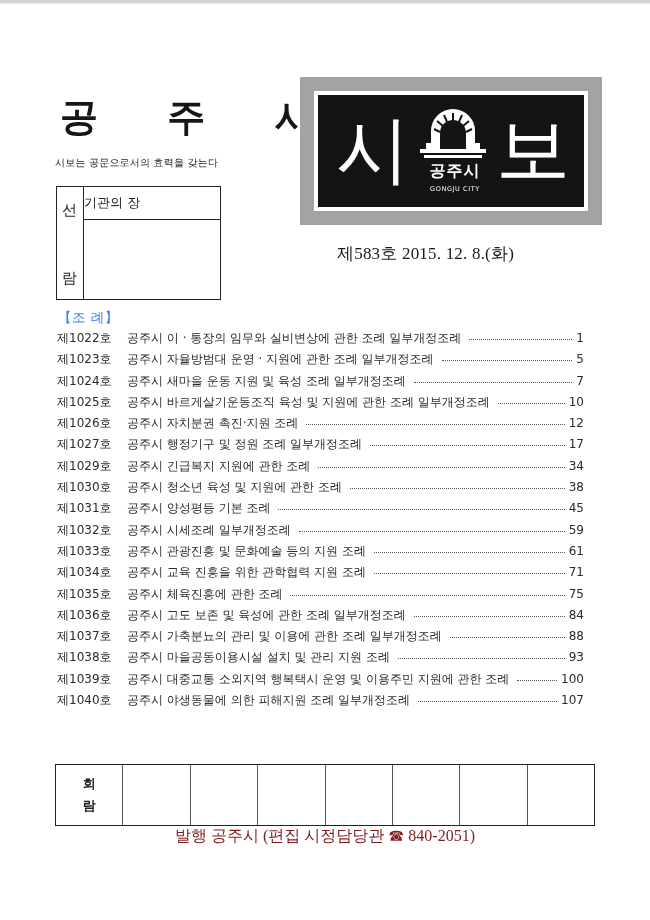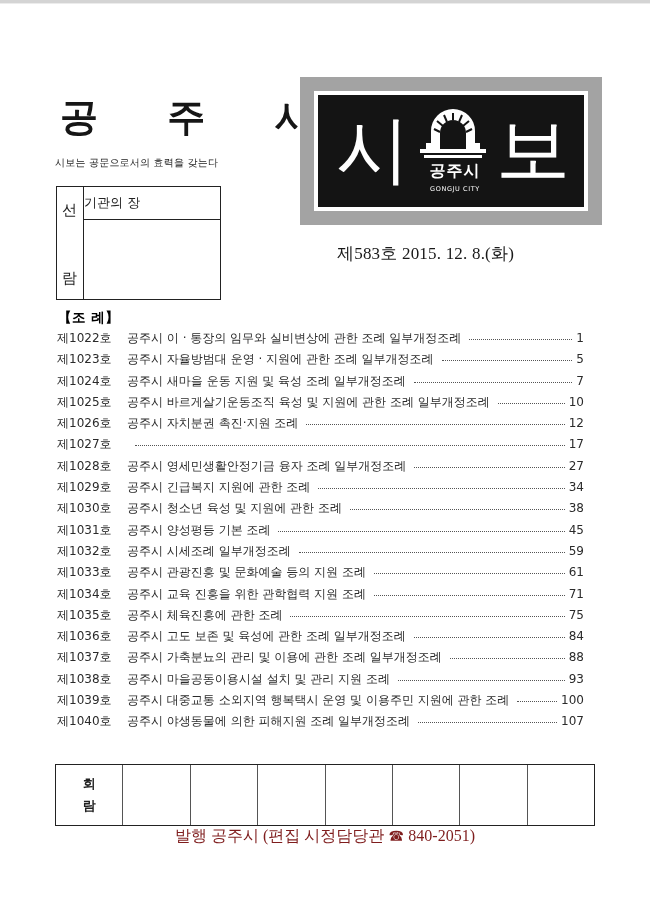--- a/index.html
+++ b/index.html
@@ -21,21 +21,21 @@
     .logo-white { position: absolute; left: 14px; top: 14px; width: 274px; height: 120px; background: #ffffff; }
     .logo-black { position: absolute; left: 4px; top: 4px; width: 266px; height: 112px; background: #141414; }
     .logo-si { position: absolute; left: 18px; top: 6px; font-size: 74px; color: #ffffff; font-weight: normal; line-height: 96px; }
     .logo-bo { position: absolute; right: 14px; top: 6px; font-size: 74px; color: #ffffff; line-height: 96px; }
     .logo-arch { position: absolute; left: 100px; top: 10px; width: 70px; height: 56px; }
     .logo-city { position: absolute; left: 104px; top: 66px; width: 66px; text-align: center; font-size: 16px; font-weight: bold; color: #ffffff; letter-spacing: 1px; }
     .logo-eng { position: absolute; left: 96px; top: 90px; width: 82px; text-align: center; font-size: 6.5px; font-weight: normal; color: #ffffff; letter-spacing: 0.6px; }
 
     .issue-date { position: absolute; left: 337px; top: 242px; font-size: 17px; color: #1a1a1a; font-family: "Liberation Serif", serif; letter-spacing: 0.2px; }
 
-    .section-head { position: absolute; left: 58px; top: 309px; font-size: 13.5px; font-weight: bold; color: #000000; letter-spacing: 0.5px; }
+    .section-head { position: absolute; left: 58px; top: 309px; font-size: 13.5px; font-weight: normal; color: #3b82f6; letter-spacing: 0.5px; }
 
     .toc { position: absolute; left: 57px; top: 330px; width: 527px; }
     .toc-row { display: flex; align-items: baseline; height: 21.3px; font-size: 12px; color: #2a2a2a; white-space: nowrap; }
     .toc-no { width: 70px; flex: 0 0 70px; }
     .toc-title { flex: 0 0 auto; }
     .toc-dots { flex: 1 1 auto; overflow: hidden; margin: 0 4px 0 8px; border-bottom: 1.3px dotted #555; height: 8px; transform: translateY(-2px); }
     .toc-page { flex: 0 0 auto; text-align: right; }
 
     .review { position: absolute; left: 55px; top: 764px; width: 540px; height: 62px; border: 1.5px solid #222; display: flex; }
     .review-cell { flex: 1 1 0; border-right: 1px solid #555; }
@@ -110,28 +110,23 @@
       <span class="toc-page">10</span>
     </div>
     <div class="toc-row">
       <span class="toc-no">제1026호</span>
       <span class="toc-title">공주시 자치분권 촉진·지원 조례</span>
       <span class="toc-dots"></span>
       <span class="toc-page">12</span>
     </div>
     <div class="toc-row">
       <span class="toc-no">제1027호</span>
+      <span class="toc-title">공주시 행정기구 및 정원 조례 일부개정조례</span>
       <span class="toc-dots"></span>
       <span class="toc-page">17</span>
-    </div>
-    <div class="toc-row">
-      <span class="toc-no">제1028호</span>
-      <span class="toc-title">공주시 영세민생활안정기금 융자 조례 일부개정조례</span>
-      <span class="toc-dots"></span>
-      <span class="toc-page">27</span>
     </div>
     <div class="toc-row">
       <span class="toc-no">제1029호</span>
       <span class="toc-title">공주시 긴급복지 지원에 관한 조례</span>
       <span class="toc-dots"></span>
       <span class="toc-page">34</span>
     </div>
     <div class="toc-row">
       <span class="toc-no">제1030호</span>
       <span class="toc-title">공주시 청소년 육성 및 지원에 관한 조례</span>

